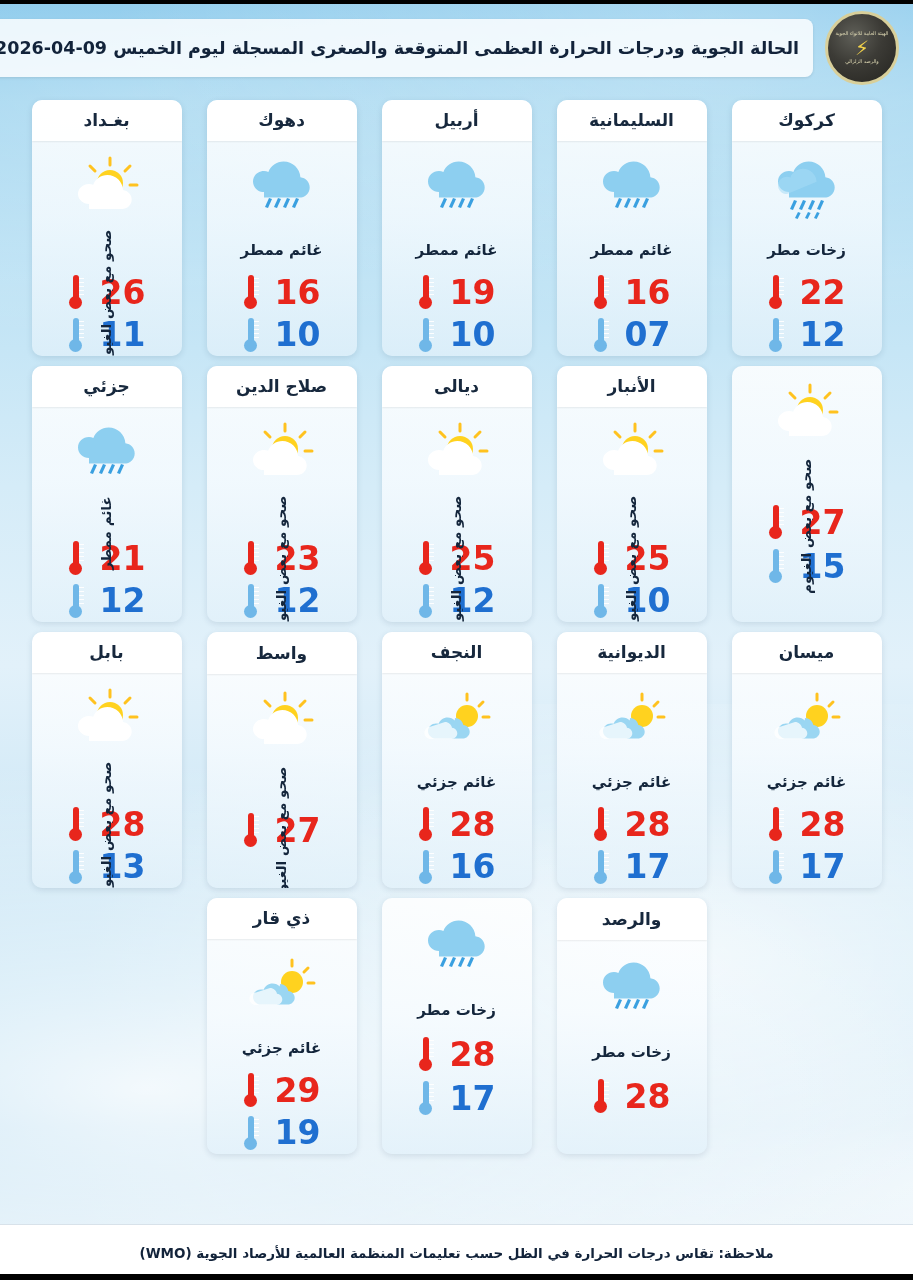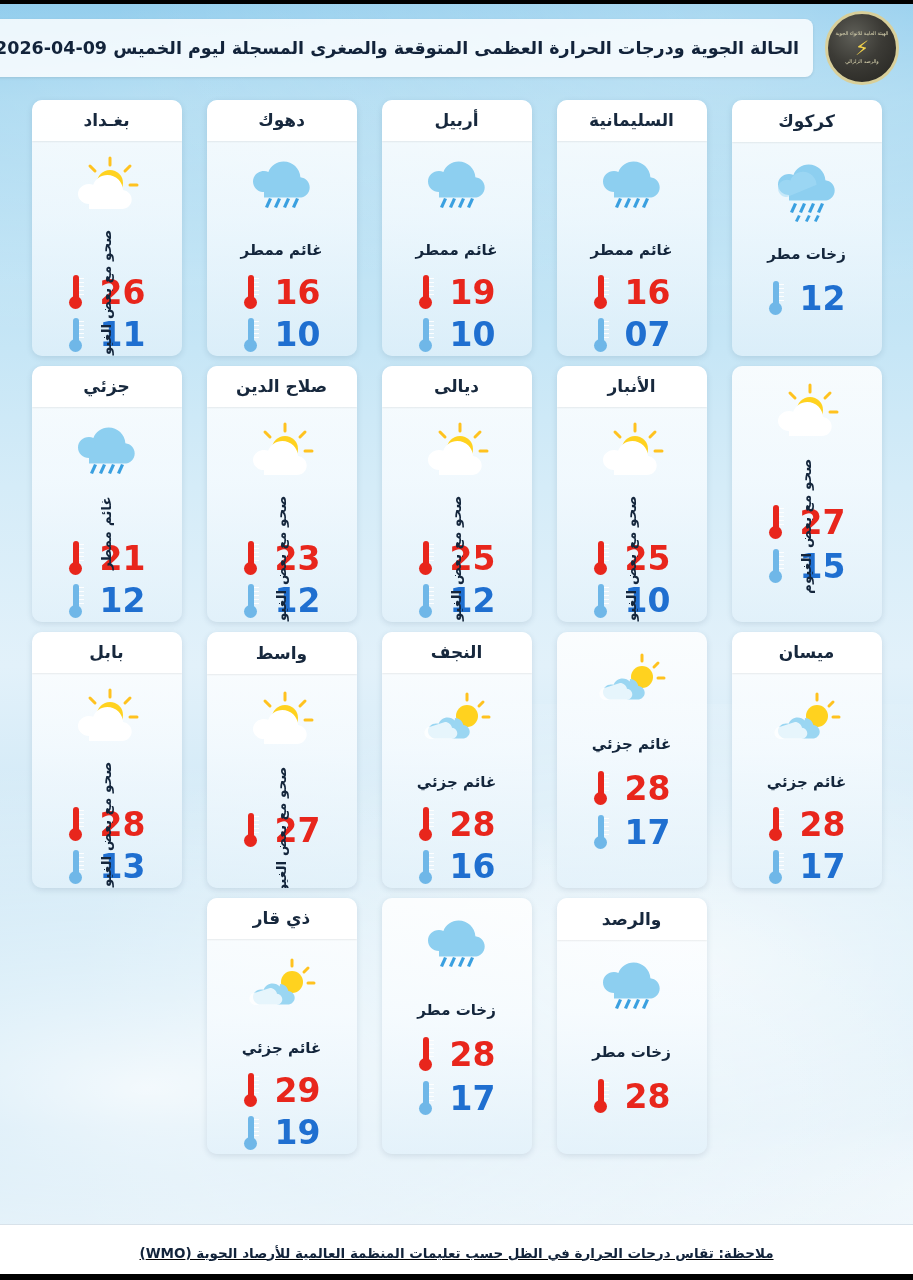--- a/index.html
+++ b/index.html
@@ -210,21 +210,20 @@
   .footer {
     position: absolute;
     z-index: 4;
     left: 0; right: 0; bottom: 0;
     height: 56px;
     background: #ffffff;
     display: flex;
     align-items: center;
     justify-content: center;
     border-top: 1px solid #d8e2ea;
-    text-decoration: underline;
   }
   .footer .note {
     font-size: 13.5px;
     font-weight: bold;
     color: #12233a;
     text-align: center;
   }
   .blackbar-top {
     position: absolute; left: 0; right: 0; top: 0; height: 4px; background: #000; z-index: 6;
   }
@@ -271,20 +270,28 @@
                 <path d="M33 60l-3 6 2.6 1 3-6z"></path>
                   <path d="M43 60l-3 6 2.6 1 3-6z"></path>
                 <path d="M52 60l-3 6 2.6 1 3-6z"></path>
               </g>
             </svg>
           </span>
         </div>
         <div class="cond-row">
           <div class="cond">زخات مطر</div>
         </div>
+        <div class="temp-row temp-max">
+          <div class="temp-val">22</div>
+          <div class="thermo hot">
+              <div class="stem"></div>
+              <div class="ticks"></div>
+              <div class="bulb"></div>
+            </div>
+        </div>
         <div class="temp-row temp-min">
           <div class="temp-val">12</div>
           <div class="thermo cold">
               <div class="stem"></div>
               <div class="ticks"></div>
               <div class="bulb"></div>
             </div>
         </div>
       </div>
 
@@ -669,20 +676,23 @@
           <div class="temp-val">17</div>
           <div class="thermo cold">
               <div class="stem"></div>
               <div class="ticks"></div>
               <div class="bulb"></div>
             </div>
         </div>
       </div>
 
       <div class="card">
+        <div class="card-head">
+          <div class="city">الديوانية</div>
+        </div>
         <div class="icon-wrap">
           <span class="wi">
             <svg width="84" height="74" viewBox="0 0 84 74" aria-hidden="true">
               <g stroke="#ffc21f" stroke-width="3" stroke-linecap="round">
                 <line x1="52" y1="10" x2="52" y2="16"></line>
                   <line x1="68" y1="18" x2="64" y2="22"></line>
                 <line x1="74" y1="33" x2="68" y2="33"></line>
               </g>
               <circle cx="52" cy="32" r="11" fill="#ffd21f"></circle>
               <path d="M40 34c4.2 0 7.6 3 8.3 6.9 3.6.3 6.4 3.2 6.4 6.8 0 3.8-3.2 6.9-7.1 6.9H21c-4.4 0-8-3.4-8-7.6 0-4.2 3.6-7.6 8-7.6.9 0 1.8.1 2.6.4 1.3-3.6 4.8-6.2 9-6.2 2.8 0 5.4 1.2 7.1 3z" fill="#9ad6f2"></path>

